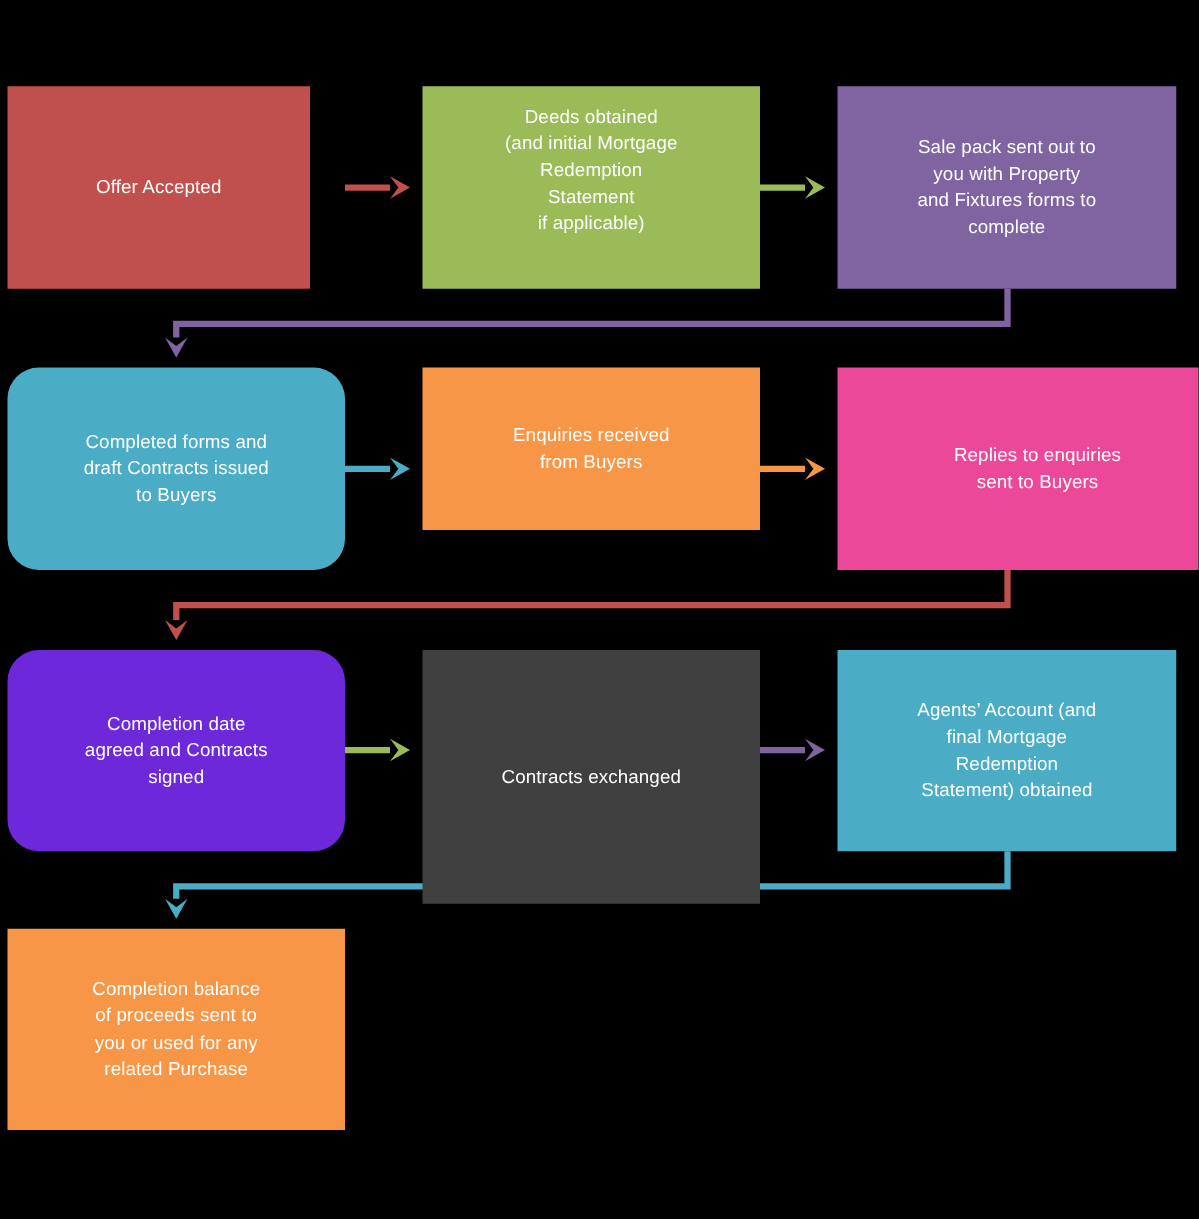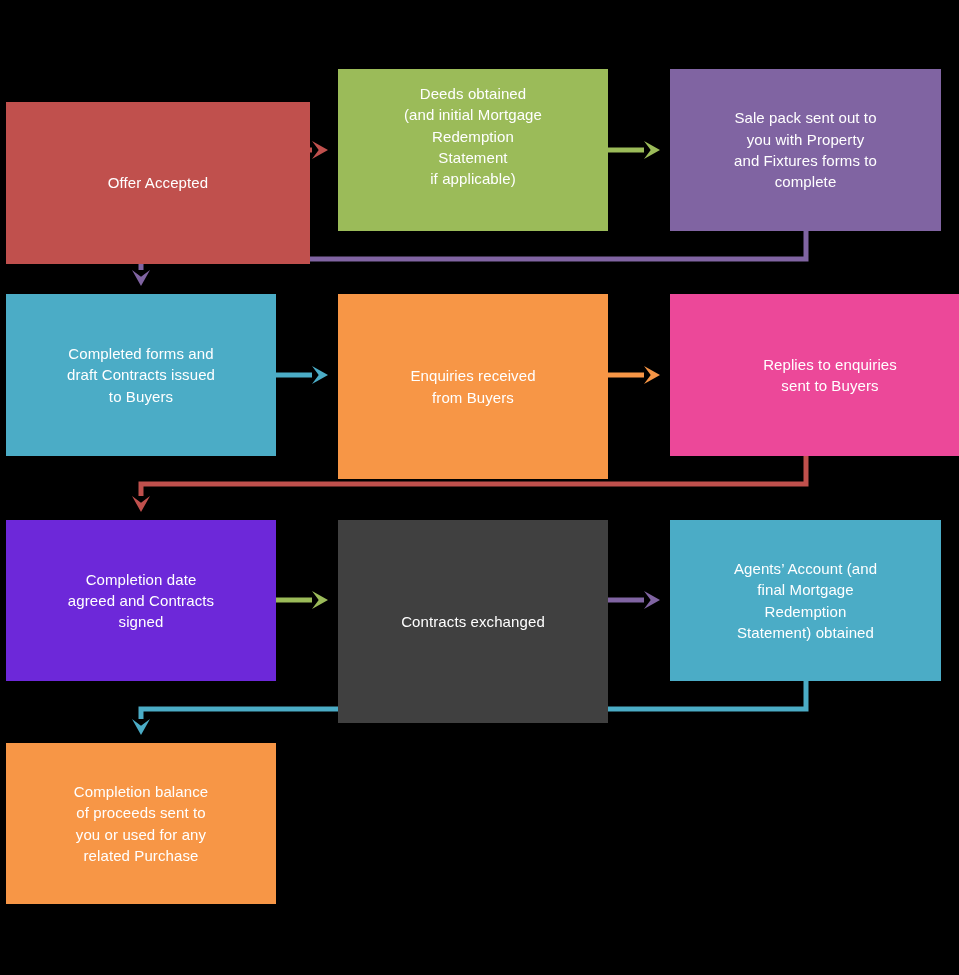--- a/index.html
+++ b/index.html
@@ -27,21 +27,21 @@
     text-align: center;
     color: #ffffff;
     font-size: 15px;
     line-height: 1.42;
     letter-spacing: 0.1px;
     padding: 4px 8px;
     white-space: pre-line;
     font-weight: 400;
   }
   .node.align-top    { align-items: flex-start; padding-top: 14px; }
-  .node.align-upper  { align-items: center; }
+  .node.align-upper  { align-items: center; border-radius: 25px; }
 </style>
 </head>
 <body>
 
 <div id="canvas">
   <svg id="connector-layer" width="959" height="975" style="position:absolute;left:0;top:0;pointer-events:none;">
       <g>
         <polyline points="276,150 312,150" fill="none" stroke="#c0504d" stroke-width="5" stroke-linecap="butt" stroke-linejoin="miter"></polyline>
         <polygon points="328.00,150.00 312.00,159.00 318.72,150.00 312.00,141.00" fill="#c0504d"></polygon>
       </g>
@@ -72,34 +72,34 @@
       <g>
         <polyline points="608,600 644,600" fill="none" stroke="#8064a2" stroke-width="5" stroke-linecap="butt" stroke-linejoin="miter"></polyline>
         <polygon points="660.00,600.00 644.00,609.00 650.72,600.00 644.00,591.00" fill="#8064a2"></polygon>
       </g>
       <g>
         <polyline points="806,681 806,709 141,709 141,719" fill="none" stroke="#4bacc6" stroke-width="5" stroke-linecap="butt" stroke-linejoin="miter"></polyline>
         <polygon points="141.00,735.00 132.00,719.00 141.00,725.72 150.00,719.00" fill="#4bacc6"></polygon>
       </g>
     </svg>
   <div id="node-layer">
-      <div class="node" style="left: 6px; top: 69px; width: 304px; height: 162px; background: rgb(192, 80, 77); color: rgb(255, 255, 255); margin-top: 33px;"><span>Offer Accepted</span></div>
+      <div class="node" style="left: 6px; top: 69px; width: 242px; height: 162px; background: rgb(192, 80, 77); color: rgb(255, 255, 255);"><span>Offer Accepted</span></div>
       <div class="node align-top" style="left: 338px; top: 69px; width: 270px; height: 162px; background: rgb(155, 187, 89); color: rgb(255, 255, 255);"><span>Deeds obtained
 (and initial Mortgage
 Redemption
 Statement
 if applicable)</span></div>
       <div class="node" style="left: 670px; top: 69px; width: 271px; height: 162px; background: rgb(128, 100, 162); color: rgb(255, 255, 255);"><span>Sale pack sent out to
 you with Property
 and Fixtures forms to
 complete</span></div>
       <div class="node align-upper" style="left: 6px; top: 294px; width: 270px; height: 162px; background: rgb(75, 172, 198); color: rgb(255, 255, 255);"><span>Completed forms and
 draft Contracts issued
 to Buyers</span></div>
-      <div class="node" style="left: 338px; top: 294px; width: 270px; height: 185px; background: rgb(247, 150, 70); color: rgb(255, 255, 255);"><span>Enquiries received
+      <div class="node" style="left: 338px; top: 294px; width: 270px; height: 130px; background: rgb(247, 150, 70); color: rgb(255, 255, 255);"><span>Enquiries received
 from Buyers</span></div>
       <div class="node" style="left: 670px; top: 294px; width: 320px; height: 162px; background: #ec4899; color: rgb(255, 255, 255);"><span>Replies to enquiries
 sent to Buyers</span></div>
       <div class="node align-upper" style="left: 6px; top: 520px; width: 270px; height: 161px; background: #6d28d9; color: rgb(255, 255, 255);"><span>Completion date
 agreed and Contracts
 signed</span></div>
       <div class="node" style="left: 338px; top: 520px; width: 270px; height: 203px; background: #404040; color: rgb(255, 255, 255);"><span>Contracts exchanged</span></div>
       <div class="node" style="left: 670px; top: 520px; width: 271px; height: 161px; background: rgb(75, 172, 198); color: rgb(255, 255, 255); justify-content: center;"><span>Agents’ Account (and
 final Mortgage
 Redemption

